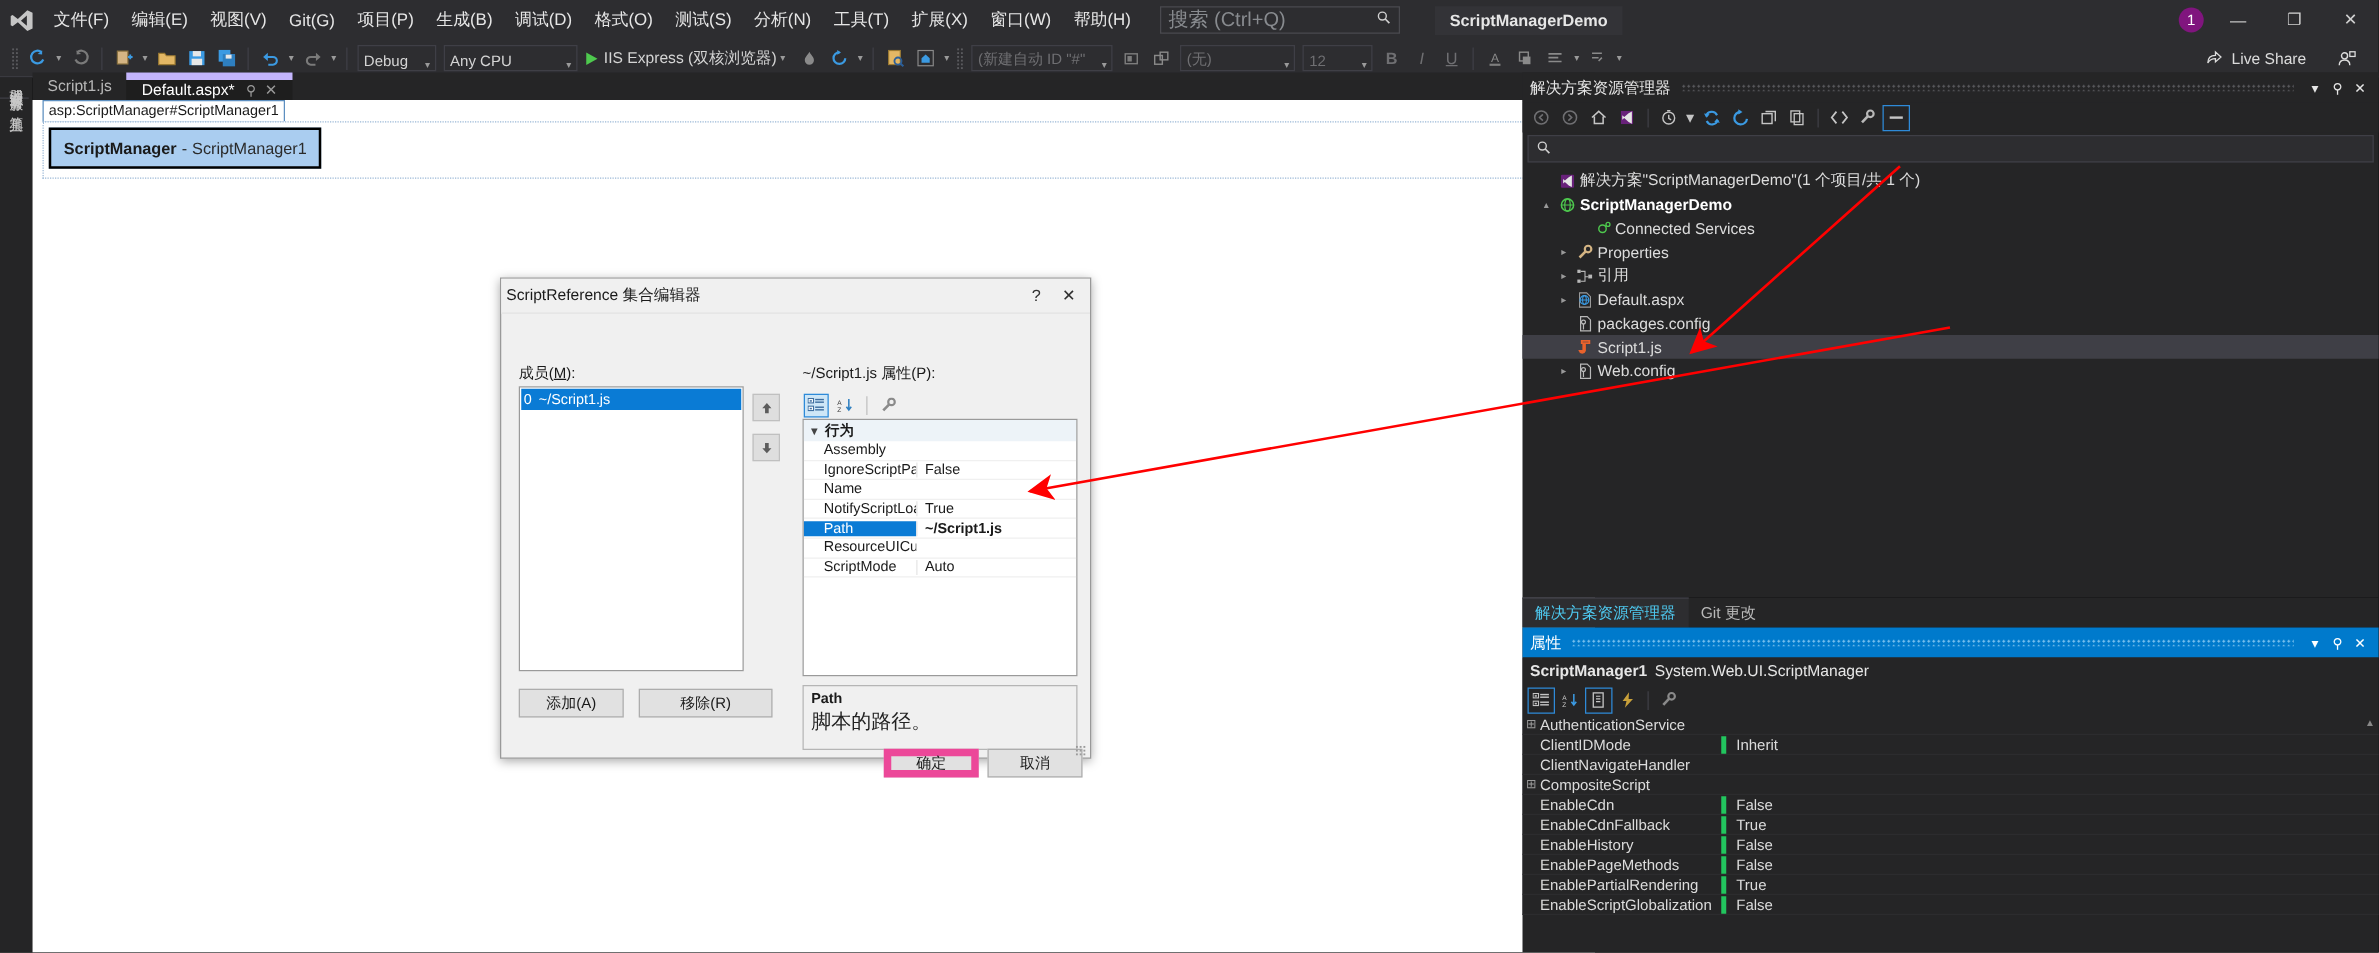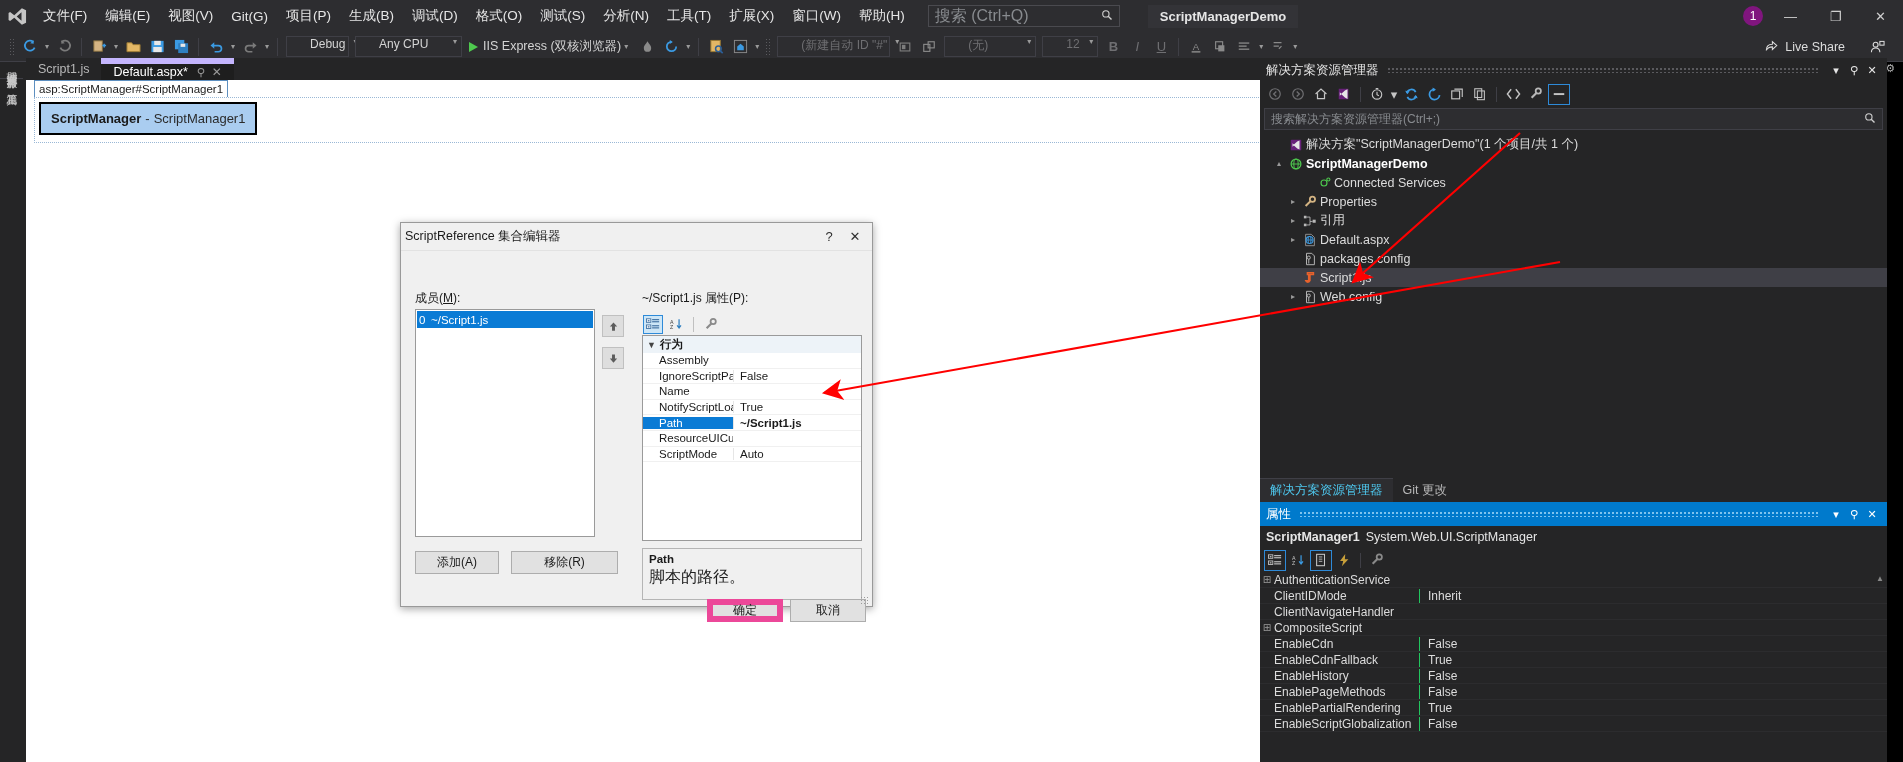--- a/index.html
+++ b/index.html
@@ -51,21 +51,21 @@
   }
   .tb-grip { width: 6px; height: 18px; margin: 0 3px;
     background-image: radial-gradient(#5a5a5e 1px, transparent 1px);
     background-size: 3px 3px; }
   .tb-btn { width: 22px; height: 22px; display: flex; align-items: center; justify-content: center;
             color: #c5c5c5; font-size: 13px; margin: 0 1px; }
   .tb-sep { width: 1px; height: 18px; background: #3f3f46; margin: 0 5px; }
   .tb-caret { color: #9a9a9a; font-size: 8px; padding: 0 3px; }
   .tb-combo {
     height: 21px; border: 1px solid #3f3f46; background: #2d2d30; color: #d4d4d4;
-    font-size: 12px; display: flex; align-items: flex-start; padding: 0 4px 0 23px;
+    font-size: 12px; display: flex; align-items: flex-end; padding: 0 4px 0 4px;
     margin: 0 3px; white-space: nowrap;
   }
   .tb-combo .cv { flex: 1; }
   .tb-combo .ca { color: #9a9a9a; font-size: 8px; margin-left: 8px; }
   .tb-combo.dim { color: #6f6f72; }
   .tb-run { display: flex; align-items: center; color: #d4d4d4; font-size: 12.5px;
             padding: 0 4px; white-space: nowrap; }
   .tri { width: 0; height: 0; border-left: 9px solid #4ec94e;
          border-top: 5.5px solid transparent; border-bottom: 5.5px solid transparent; margin-right: 5px; }
   .live-share { position: absolute; right: 58px; top: 0; height: 30px; display: flex;
@@ -167,21 +167,21 @@
 
   .dlgbtn {
     position: absolute; height: 23px; background: #e1e1e1; border: 1px solid #adadad;
     display: flex; align-items: center; justify-content: center; font-size: 12px; color: #1a1a1a;
   }
   .dlgbtn.primary { border: 6px solid #ec4899; background: #e1e1e1; }
   .dlg-grip { position: absolute; right: 3px; bottom: 2px; width: 9px; height: 9px;
     background-image: radial-gradient(#9a9a9a 1px, transparent 1px); background-size: 3px 3px; }
 
   
-  .rpanel { position: absolute; right: 16px; width: 627px; background: #252526; }
+  .rpanel { position: absolute; right: 0; width: 685px; background: #252526; }
   .panel-hdr {
     height: 24px; display: flex; align-items: center; padding: 0 6px;
     color: #e6e6e6; font-size: 12.5px; background: #252526;
   }
   .panel-hdr.blue { background: #007acc; color: #fff; }
   .panel-hdr .ttl { white-space: nowrap; }
   .panel-hdr .dots { flex: 1; height: 6px; margin: 0 8px;
     background-image: radial-gradient(#5a5a5e 1px, transparent 1px); background-size: 4px 4px; }
   .panel-hdr.blue .dots { background-image: radial-gradient(#7dc3ef 1px, transparent 1px); }
   .panel-hdr .hb { width: 18px; text-align: center; font-size: 11px; }
@@ -213,21 +213,21 @@
 
   .prop-objrow { height: 22px; display: flex; align-items: center; padding: 0 6px;
                  font-size: 12.5px; color: #e6e6e6; background: #252526; }
   .prop-objrow b { font-weight: bold; margin-right: 6px; }
 
   .pgrid-dark { background: #252526; }
   .pgd-row { display: flex; height: 16px; align-items: center; font-size: 12px; color: #dcdcdc;
              border-bottom: 1px solid #2c2c2e; }
   .pgd-row .exp { width: 14px; text-align: center; color: #9a9a9a; font-size: 10px; line-height: 1; }
   .pgd-row .k { width: 145px; white-space: nowrap; overflow: hidden; }
-  .pgd-row .v { flex: 1; padding-left: 8px; border-left: 1px solid #22c55e; white-space: nowrap; overflow: hidden; }
+  .pgd-row .v { flex: 1; padding-left: 8px; border-left: 4px solid #22c55e; white-space: nowrap; overflow: hidden; }
   .scroll-up { position: absolute; right: 2px; width: 10px; text-align: center; color: #888; font-size: 8px; }
 
   
   .anno { position: absolute; left: 0; top: 0; width: 1903px; height: 762px; pointer-events: none; }
 </style>
 </head>
 <body>
 
 <div id="app">
 
@@ -681,21 +681,20 @@
           </svg>
       </div>
       <div class="se-tb sel">
         <svg width="14" height="8" viewBox="0 0 16 8">
             <rect x="2" y="3" width="12" height="2.2" fill="#c5c5c5"></rect>
           </svg>
       </div>
     </div>
 
     <div class="se-search">
-      <span class="ph">搜索解决方案资源管理器(Ctrl+;)</span>
       <span>
         <svg width="12" height="12" viewBox="0 0 16 16">
             <circle cx="6.5" cy="6.5" r="4.2" fill="none" stroke="#d0d0d0" stroke-width="1.5"></circle>
             <line x1="9.6" y1="9.6" x2="14" y2="14" stroke="#d0d0d0" stroke-width="1.8"></line>
           </svg>
       </span>
     </div>
 
     <div class="tree">
       <div class="tree-row" style="padding-left:12px">

